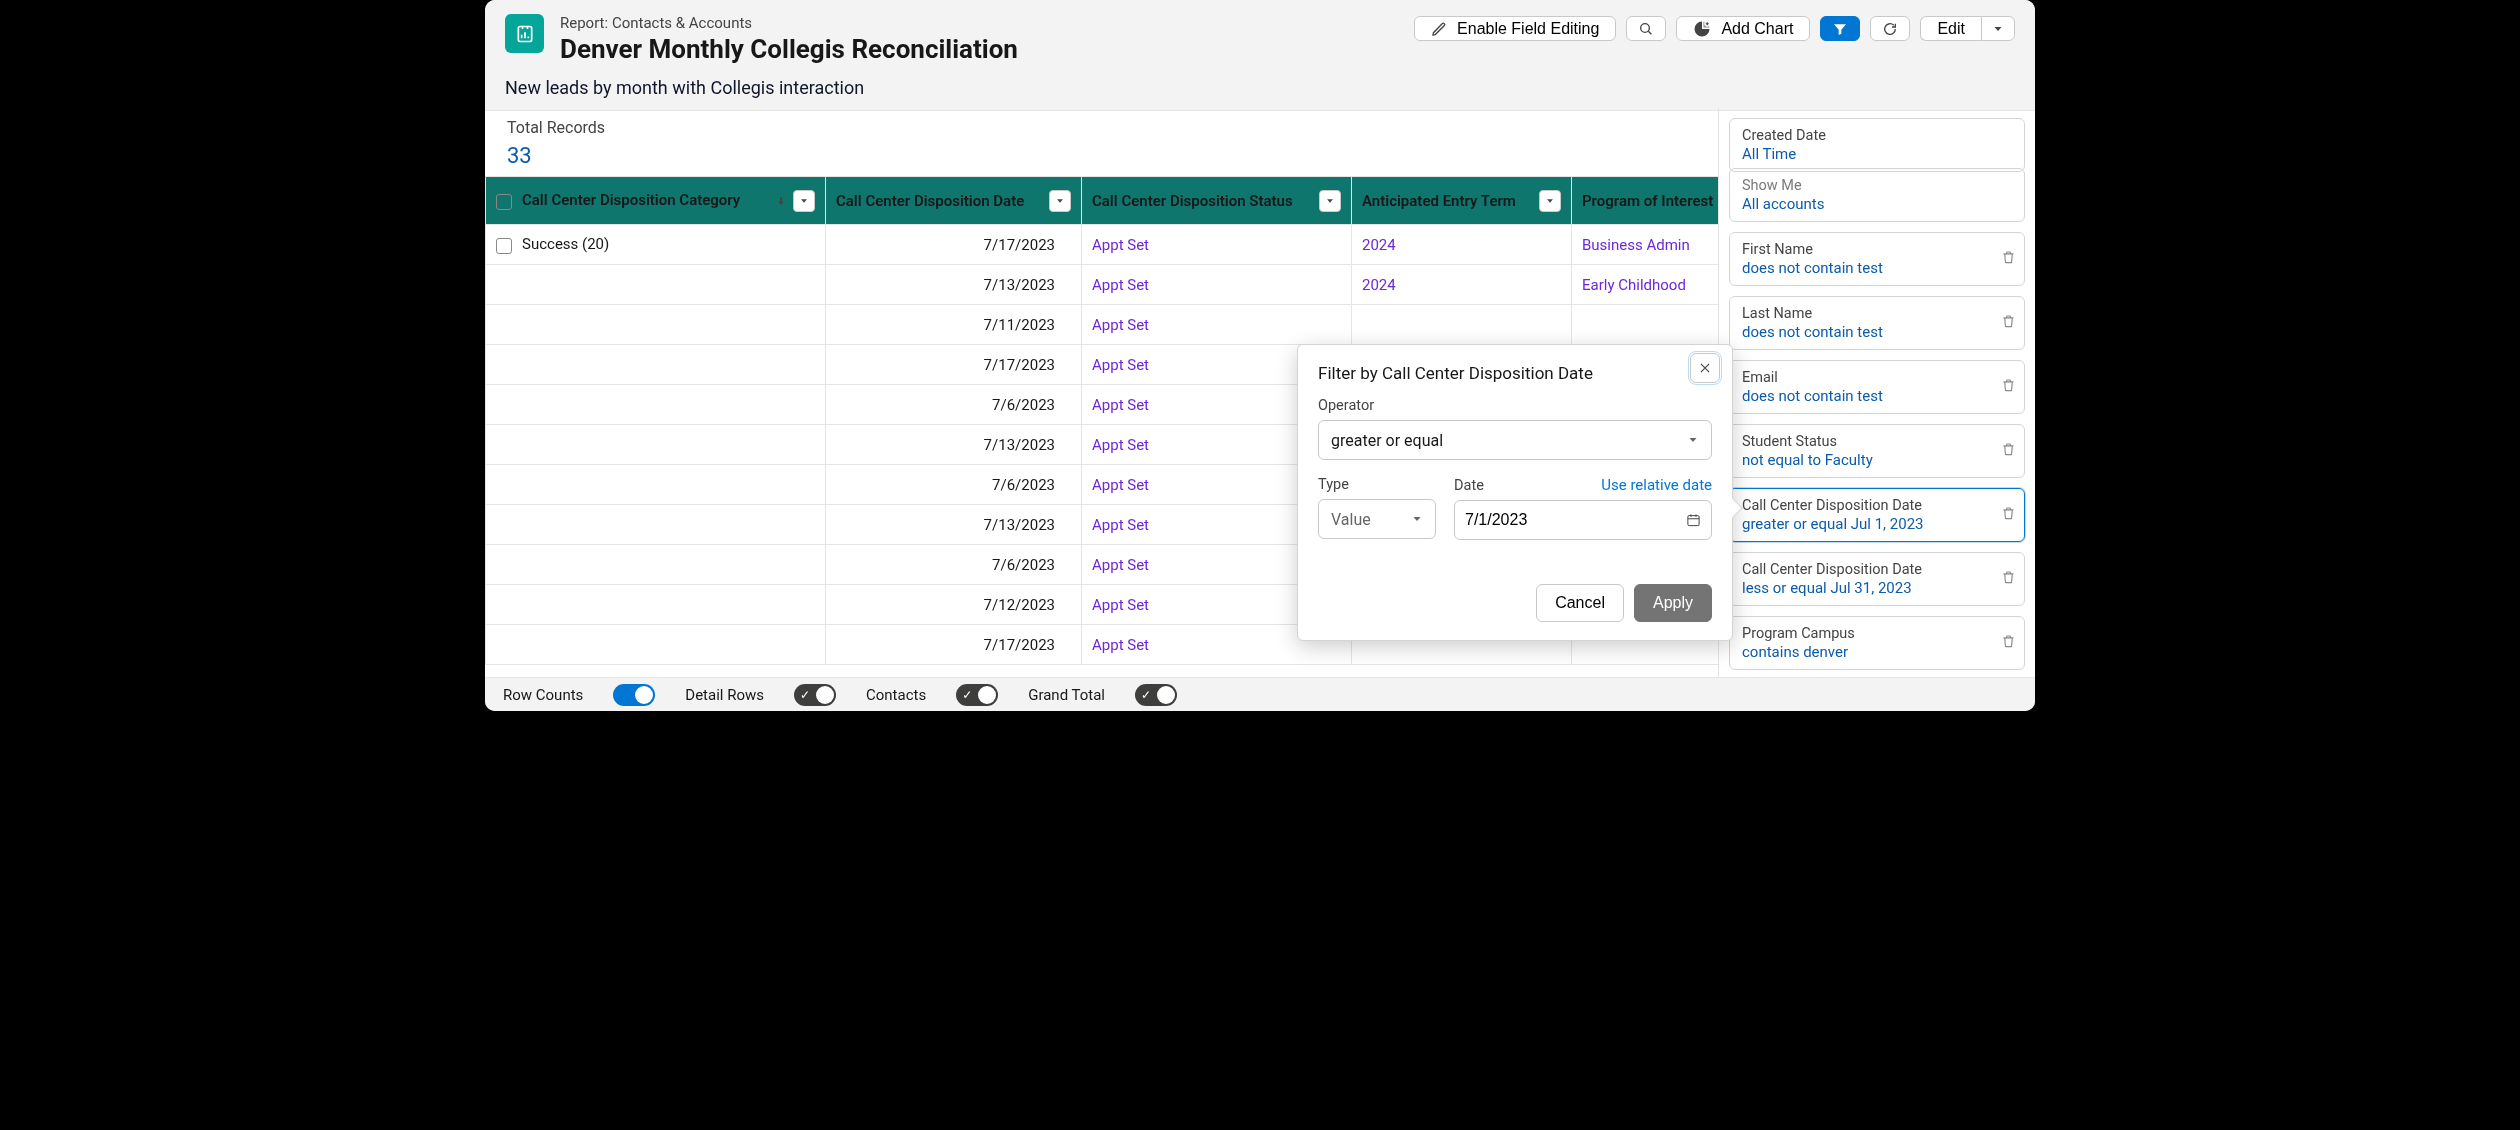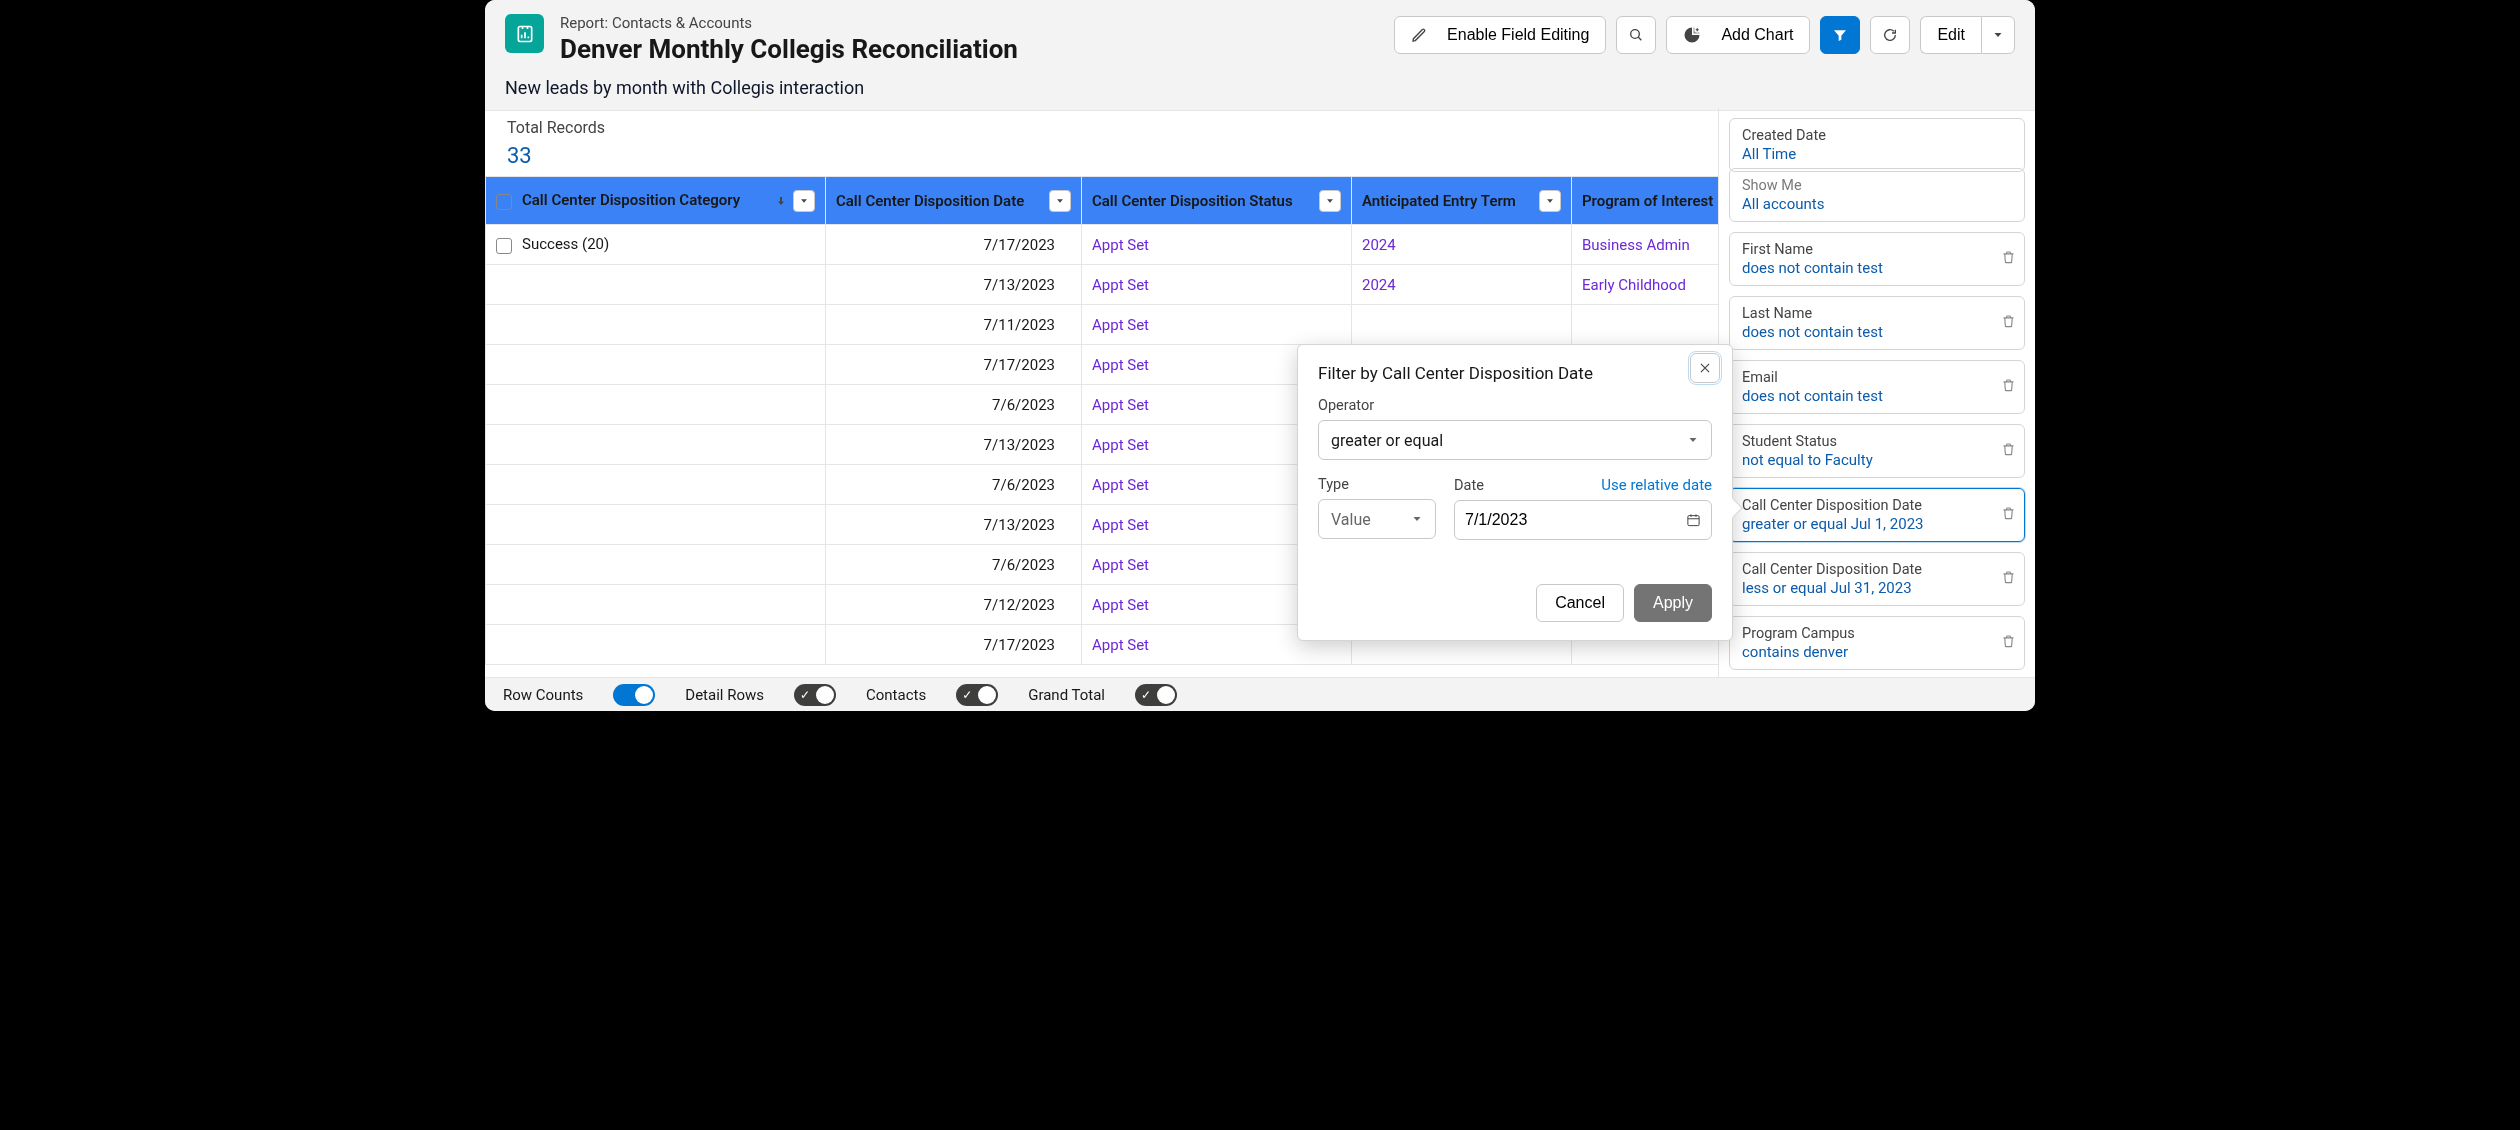--- a/index.html
+++ b/index.html
@@ -8,36 +8,36 @@
 
     
     .page-header { background: #f3f3f3; border-bottom: 1px solid #e5e5e5; padding: 14px 20px 12px 20px; display: flex; align-items: flex-start; justify-content: space-between; }
     .header-left { display: flex; gap: 16px; align-items: flex-start; }
     .report-icon-box { width: 39px; height: 39px; background: #06a59a; border-radius: 6px; display: flex; align-items: center; justify-content: center; color: #fff; }
     .header-texts .breadcrumb { font-size: 15px; color: #444; margin-bottom: 2px; }
     .header-texts .title { font-size: 26px; font-weight: 700; }
     .header-sub { font-size: 18px; color: #0f172a; margin-top: 13px; }
     .header-left-wrap { display: flex; flex-direction: column; }
     .header-actions { display: flex; gap: 10px; padding-top: 2px; }
-    .btn { background: #fff; border: 1px solid #c9c9c9; border-radius: 6px; height: 38px; padding: 0 16px; font-size: 16px; display: inline-flex; align-items: center; gap: 20px; cursor: pointer; }
+    .btn { background: #fff; border: 1px solid #c9c9c9; border-radius: 6px; height: 25px; padding: 0 16px; font-size: 16px; display: inline-flex; align-items: center; gap: 10px; cursor: pointer; }
     .btn.icon-only { width: 40px; justify-content: center; padding: 0; }
     .btn.primary { background: #0176d3; border-color: #0176d3; color: #fff; }
     .btn svg { display: block; }
     .btn.combo-left { border-top-right-radius: 0; border-bottom-right-radius: 0; border-right: none; }
     .btn.combo-right { border-top-left-radius: 0; border-bottom-left-radius: 0; width: 34px; padding: 0; justify-content: center; }
 
     
     .content { position: absolute; top: 108px; left: 0; right: 0; bottom: 0; display: flex; }
     .main-area { flex: 1; display: flex; flex-direction: column; overflow: hidden; }
     .summary-bar { padding: 10px 22px 8px 22px; }
     .summary-bar .sum-label { font-size: 16px; color: #444; }
     .summary-bar .sum-value { font-size: 22px; color: #0b5cab; margin-top: 6px; }
     .table-wrap { flex: 1; overflow: hidden; }
     table { border-collapse: collapse; width: 100%; table-layout: fixed; }
-    thead th { background: #3b82f6; border: 1px solid #e5e5e5; height: 48px; text-align: center; font-size: 15px; font-weight: 600; padding: 0 10px; position: relative; }
+    thead th { background: #0f766e; border: 1px solid #e5e5e5; height: 48px; text-align: center; font-size: 15px; font-weight: 600; padding: 0 10px; position: relative; }
     th .th-inner { display: flex; align-items: center; justify-content: space-between; gap: 6px; }
     th.sorted .arrow-down-icon { color: #444; }
     .th-menu-btn { width: 22px; height: 22px; border: 1px solid #c9c9c9; background: #fff; border-radius: 4px; display: inline-flex; align-items: center; justify-content: center; cursor: pointer; }
     tbody td { border: 1px solid #e5e5e5; height: 40px; padding: 0 10px; font-size: 15px; vertical-align: middle; }
     tbody td.right { text-align: right; padding-right: 26px; }
     tbody tr:first-child td { border-top: 1px solid #e5e5e5; }
     .link-txt { color: #6d28d9; }
     .checkbox-sq { width: 16px; height: 16px; border: 1.5px solid #888; border-radius: 3px; display: inline-block; vertical-align: middle; margin-right: 10px; }
 
     

